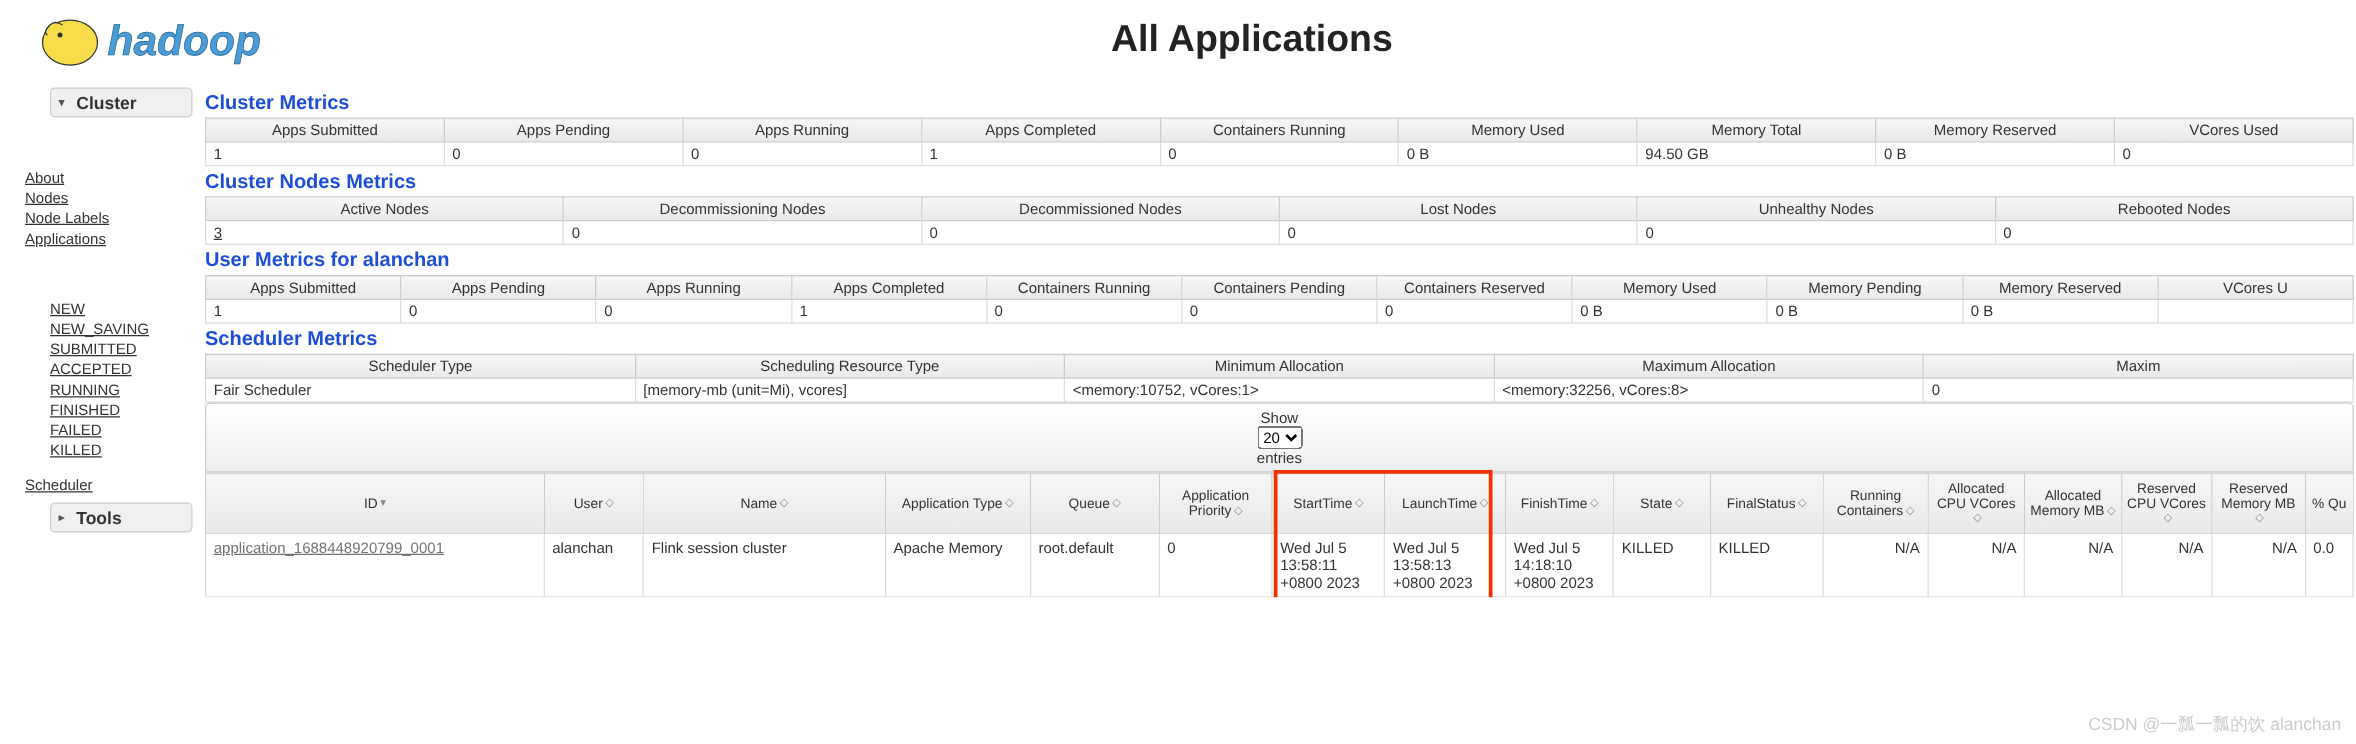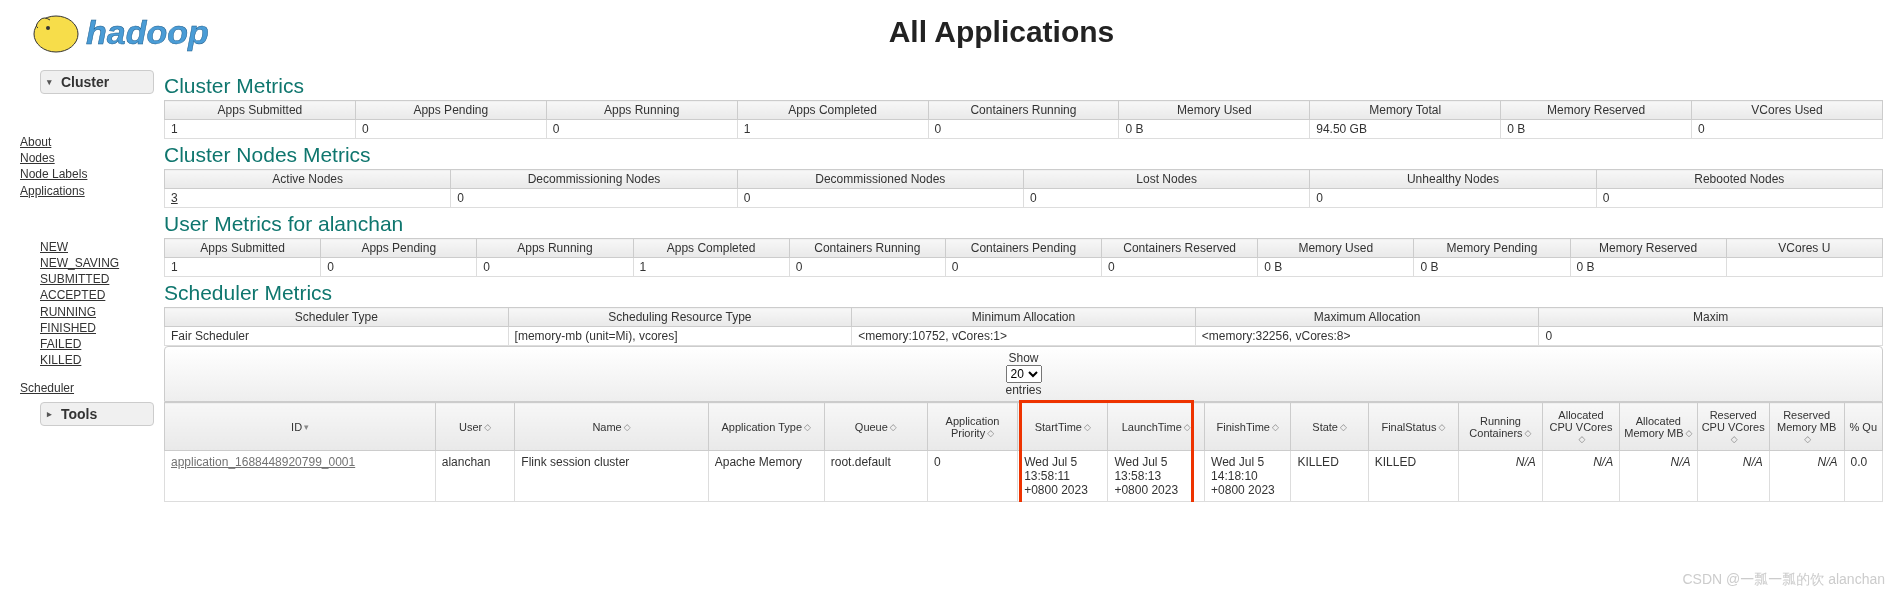--- a/index.html
+++ b/index.html
@@ -9,34 +9,34 @@
   .title { flex: 1; text-align: center; font-size: 30px; font-weight: bold; color: #222; padding-right: 200px; }
   .layout { display: flex; }
   .sidebar { width: 158px; padding: 0 4px; }
   .accordion-header { background: #f0f0f0; border: 1px solid #ccc; border-radius: 4px; padding: 3px 6px; font-size: 14px; font-weight: bold; cursor: pointer; display: flex; align-items: center; margin-bottom: 2px; margin-left: 36px;}
   .accordion-header::before { content: "▾"; font-size: 9px; display: inline-block; width: 10px; margin-right: 4px; color: #555; }
   .accordion-header.collapsed::before { content: "▸"; }
   .sidebar ul { list-style: none; padding: 4px 0 6px 16px; margin-top: 36px; }
   .sidebar ul ul { padding-left: 20px; }
   .sidebar a { color: #333; text-decoration: underline; font-size: 12px; line-height: 1.35; display: inline-block; }
   .main { flex: 1; padding: 0 2px 0 6px; overflow: hidden; }
-  .section-title { font-size: 21px; font-weight: normal; color: #0f766e; margin: 4px 0 2px 0; }
+  .section-title { font-size: 16px; font-weight: bold; color: #1d4ed8; margin: 4px 0 2px 0; }
   table.metrics { border-collapse: collapse; width: 100%; table-layout: fixed; }
   table.metrics th { background: linear-gradient(#f7f7f7,#e9e9e9); border: 1px solid #ccc; padding: 2px 4px; font-weight: normal; font-size: 12px; color: #333; white-space: nowrap; overflow: hidden; }
   table.metrics td { border: 1px solid #ddd; padding: 2px 6px; font-size: 12px; text-align: left; white-space: nowrap; }
   .datatable-controls { padding: 4px 2px; display: flex; align-items: center; font-size: 12px; background: linear-gradient(#fff,#eee); border: 1px solid #ccc; border-radius: 4px 4px 0 0; flex-direction: column;}
   .datatable-controls select { margin: 0 4px; font-size: 12px; }
   table.apps { border-collapse: collapse; width: 100%; }
   table.apps th { background: linear-gradient(#f7f7f7,#e9e9e9); border: 1px solid #ccc; padding: 4px 4px; font-weight: normal; font-size: 11px; color: #333; position: relative; vertical-align: middle; text-align: center; height: 48px;}
   table.apps th .sort { color: #888; font-size: 9px; margin-left: 2px; display: inline-block; line-height: 0.5; vertical-align: middle;}
   table.apps td { border: 1px solid #ddd; padding: 4px 6px; font-size: 12px; vertical-align: top; text-align: left;}
   table.apps td.link a { color: #737373; text-decoration: underline; }
-  table.apps td.center { text-align: right; font-style: italic; }
+  table.apps td.center { text-align: right; }
   .highlight-box { position: absolute; border: 3px solid #e30; pointer-events:none; }
-  .watermark { position: fixed; bottom: 6px; right: 0; color: #ccc; font-size: 14px; }
+  .watermark { position: fixed; bottom: 6px; right: 12px; color: #ccc; font-size: 14px; }
   .link-cell { text-decoration: underline; }
 </style>
 </head>
 <body>
 
 <div class="header-area">
   <div class="logo">
     <svg width="250" height="56" viewBox="0 0 250 56">
       <ellipse cx="28" cy="30" rx="22" ry="18" fill="#f7dd4a" stroke="#333" stroke-width="1"></ellipse>
       <path d="M10 24 q-4 -2 2 -8 q4 -4 10 0" fill="#f7dd4a" stroke="#333"></path>

